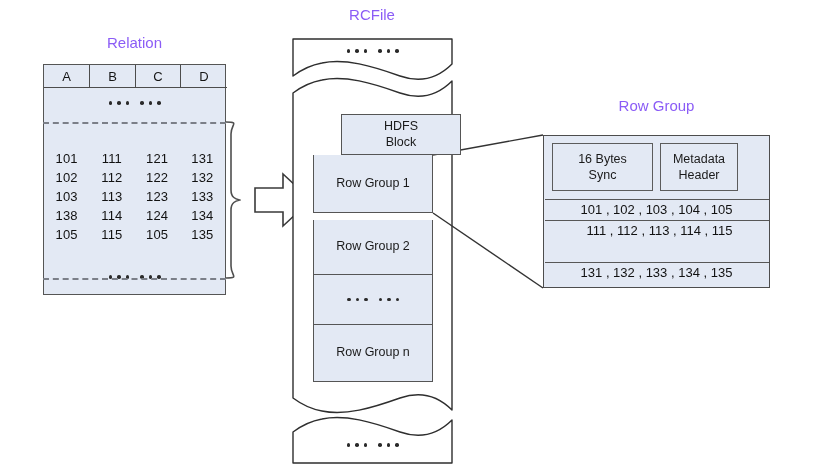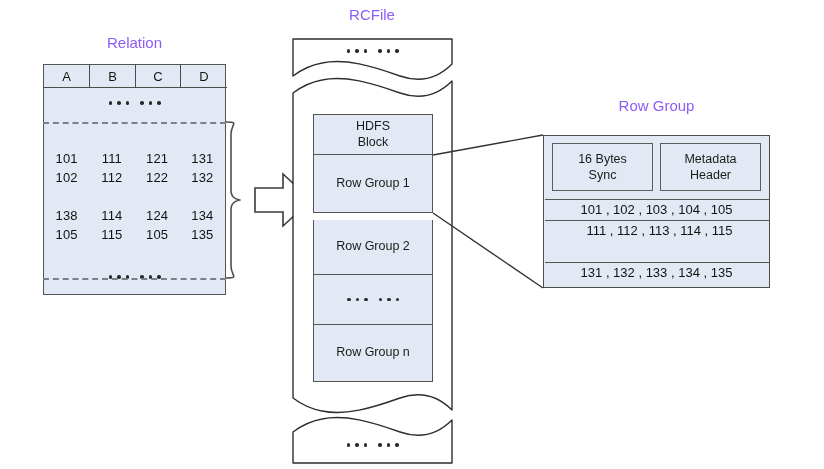--- a/index.html
+++ b/index.html
@@ -49,21 +49,21 @@
   
   #rcfile-svg{position:absolute;left:0;top:0;pointer-events:none;}
   
   #hdfs-stack{left:313px;top:114px;width:120px;height:268px;}
   .stackcell{
     position:absolute;left:0;width:120px;box-sizing:border-box;
     background:#e3e9f4;border:1px solid #555;border-top:none;
     display:flex;align-items:center;justify-content:center;
     text-align:center;font-size:12.5px;color:#1a1a1a;line-height:1.25;
   }
-  .stackcell.first{border-top:1px solid #555;}
+  .stackcell.first{border-top:1px solid #555;margin-left:28px;}
   
   #rowgroup-panel{left:543px;top:135px;width:227px;height:153px;}
   .rg-outer{
     position:absolute;inset:0;background:#e3e9f4;border:1.5px solid #4d4d4d;
     box-sizing:border-box;
   }
   .rg-sub{
     position:absolute;background:#e3e9f4;border:1px solid #5c5c5c;
     box-sizing:border-box;display:flex;align-items:center;justify-content:center;
     text-align:center;font-size:12.5px;line-height:1.3;color:#1a1a1a;
@@ -110,20 +110,26 @@
     <span>101</span>
     <span>111</span>
     <span>121</span>
     <span>131</span>
   </div>
   <div class="numrow" style="top:103px;">
     <span>102</span>
     <span>112</span>
     <span>122</span>
     <span>132</span>
+  </div>
+  <div class="numrow" style="top:122px;">
+    <span>103</span>
+    <span>113</span>
+    <span>123</span>
+    <span>133</span>
   </div>
   <div class="numrow" style="top:141px;">
     <span>138</span>
     <span>114</span>
     <span>124</span>
     <span>134</span>
   </div>
   <div class="numrow" style="top:160px;">
     <span>105</span>
     <span>115</span>
@@ -245,21 +251,21 @@
 <div class="abs" id="rowgroup-panel">
   <div class="rg-outer"></div>
 
   <div class="rg-sub" style="left:9px;top:8px;width:101px;height:48px;">
     <span>
       <span>16 Bytes</span><br>
       <span>Sync</span>
     </span>
   </div>
 
-  <div class="rg-sub" style="left:117px;top:8px;width:101px;height:48px;">
+  <div class="rg-sub" style="left:117px;top:8px;width:78px;height:48px;">
     <span>
       <span>Metadata</span><br>
       <span>Header</span>
     </span>
   </div>
 
   <div class="rg-datarow" style="top:64px;">101 , 102 , 103 , 104 , 105</div>
   <div class="rg-datarow" style="top:85px;padding-left:6px;">111 , 112 , 113 , 114 , 115</div>
   <div class="rg-datarow" style="top:127px;">131 , 132 , 133 , 134 , 135</div>
 </div>

